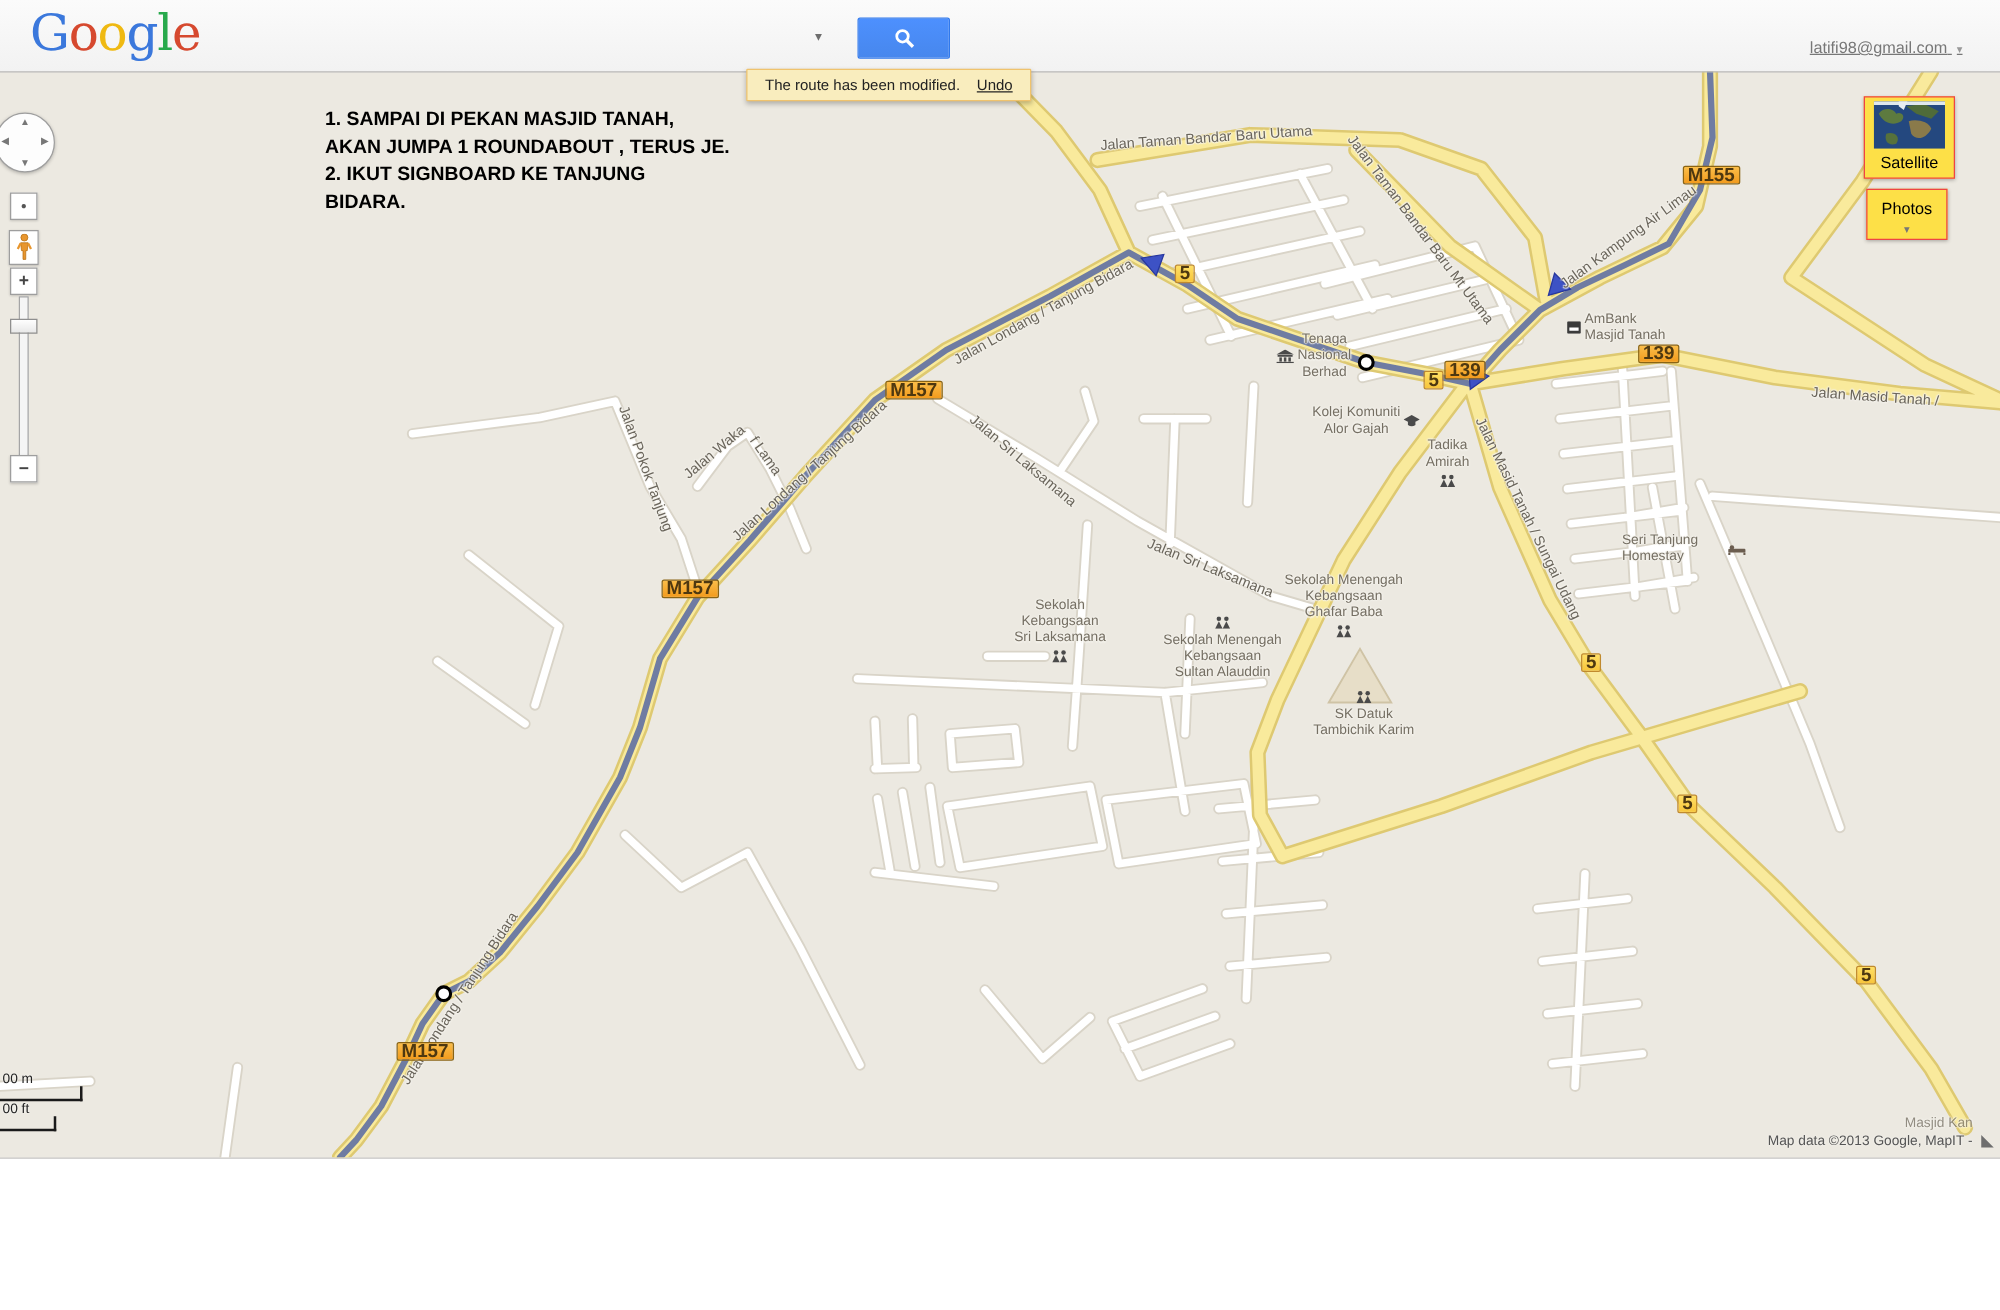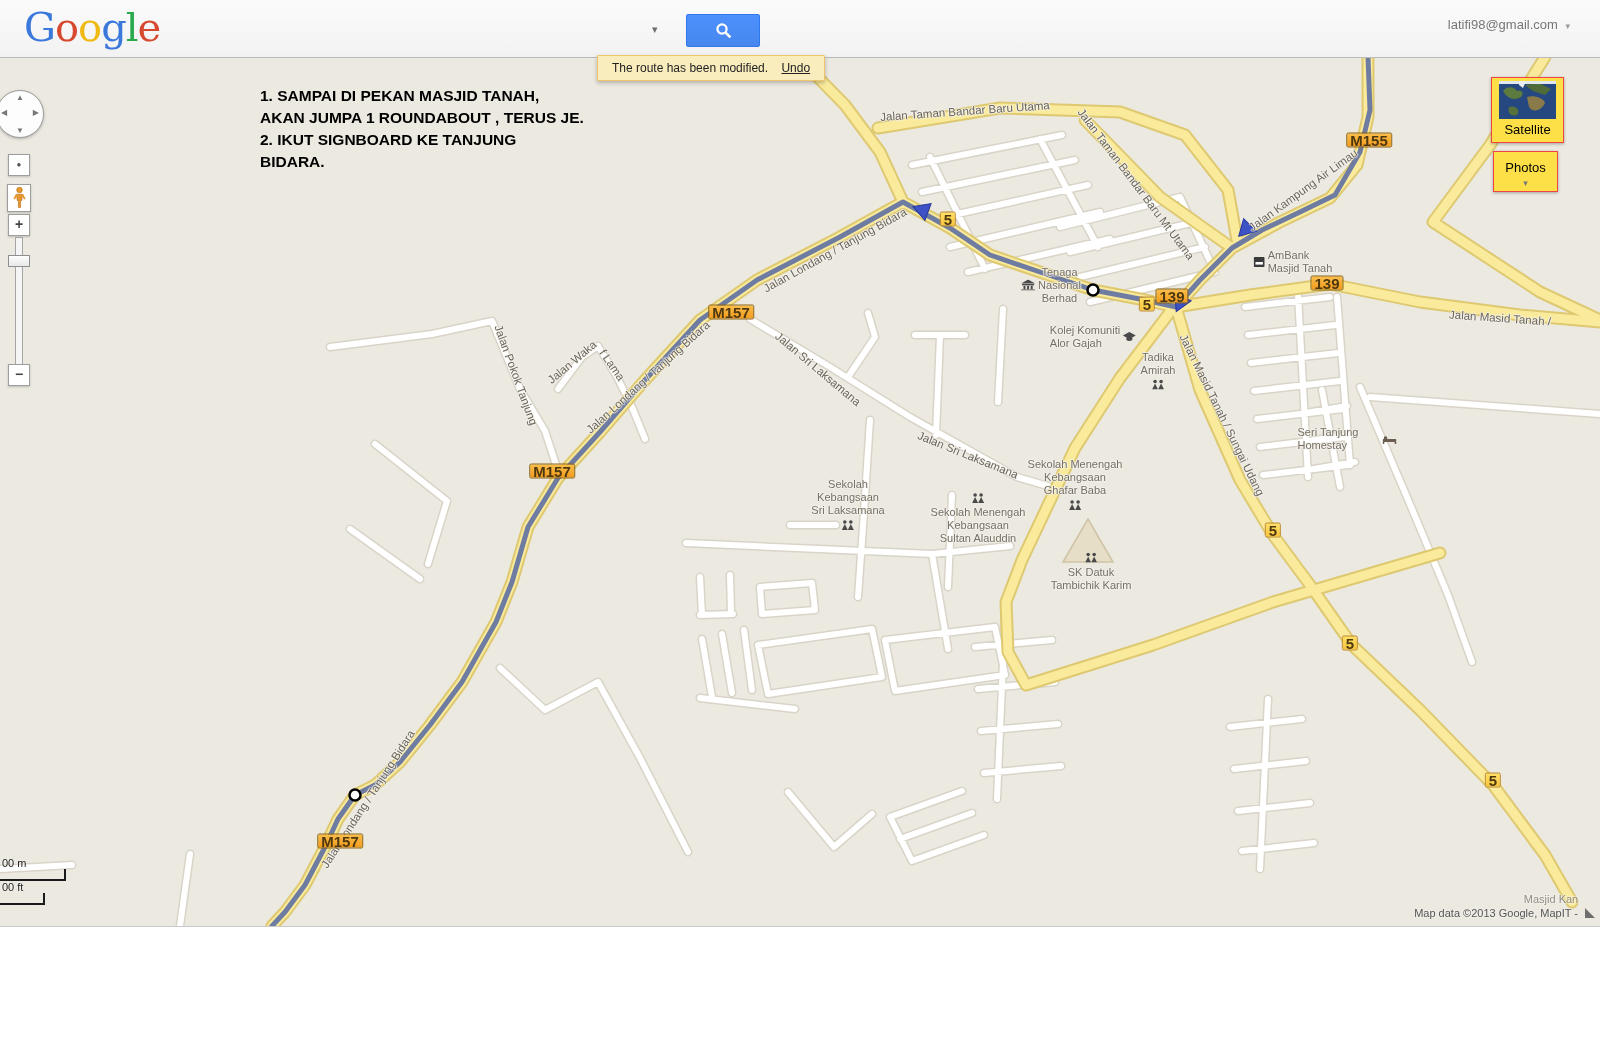--- a/index.html
+++ b/index.html
@@ -9,21 +9,21 @@
   .logo{position:absolute;left:24px;top:4px;font-family:"DejaVu Serif",serif;font-size:40px;letter-spacing:-1px;}
   .logo span:nth-child(1){color:#3B78DC;}
   .logo span:nth-child(2){color:#D6492F;}
   .logo span:nth-child(3){color:#EFB912;}
   .logo span:nth-child(4){color:#3B78DC;}
   .logo span:nth-child(5){color:#28A94C;}
   .logo span:nth-child(6){color:#D6492F;}
   .search-input{position:absolute;left:185px;top:14px;width:482px;height:28px;border:1px solid #d9d9d9;background:#fff;font-family:"Liberation Sans",sans-serif;font-size:15px;color:#222;padding:0 24px 0 8px;box-sizing:content-box;outline:none;}
   .search-caret{position:absolute;left:652px;top:23px;font-size:11px;color:#6e6e6e;cursor:pointer;}
   .search-btn{position:absolute;left:686px;top:14px;width:72px;height:31px;background:linear-gradient(#4d90fe,#4787ed);border:1px solid #3079ed;border-radius:2px;cursor:pointer;display:flex;align-items:center;justify-content:center;}
-  .account{position:absolute;right:30px;top:17px;font-size:13px;color:#777;cursor:pointer;}
+  .account{position:absolute;right:30px;top:30px;font-size:13px;color:#777;cursor:pointer;text-decoration:underline;}
   .account .caret{font-size:9px;color:#999;margin-left:4px;}
   
   .toast{position:absolute;left:597px;top:55px;background:#F9EDBE;border:1px solid #F0C36D;box-shadow:0 2px 4px rgba(0,0,0,.25);padding:5px 14px;font-size:12px;color:#222;z-index:60;white-space:nowrap;border-radius:1px;}
   .toast a{color:#222;text-decoration:underline;margin-left:10px;cursor:pointer;}
   
   .map{position:absolute;left:0;top:57px;width:1600px;height:869px;background:#ECE9E1;overflow:hidden;border-bottom:1px solid #c9c9c9;}
   .map svg.base{position:absolute;left:0;top:0;}
   #labels{position:absolute;left:0;top:0;width:1600px;height:869px;}
   .road-label{position:absolute;font-size:11.5px;color:#6A655B;white-space:nowrap;text-shadow:-1px 0 1px #f4f2ec,1px 0 1px #f4f2ec,0 -1px 1px #f4f2ec,0 1px 1px #f4f2ec;}
   .shield{position:absolute;font-size:15px;font-weight:bold;color:#4e3810;padding:1px 3px;border-radius:2px;line-height:11px;}
@@ -139,21 +139,21 @@
             <rect y="10" width="14" height="1" fill="#4a4a4a"></rect>
           </svg>
         </span>
         <span>
           <div>Tenaga</div>
           <div>Nasional</div>
           <div>Berhad</div>
         </span>
       </div>
       <div class="poi" style="left: 1093px; top: 280px; transform: translate(-50%, -50%); flex-direction: row;">
-        <span style="text-align: left;">
+        <span style="text-align: center;">
           <div>Kolej Komuniti</div>
           <div>Alor Gajah</div>
         </span>
         <span class="poi-icon">
           <svg width="13" height="10" viewBox="0 0 13 10">
             <path d="M0,3.5 L6.5,0 L13,3.5 L6.5,7 Z" fill="#4a4a4a"></path>
             <path d="M3.5,5.5 L3.5,8 Q6.5,10 9.5,8 L9.5,5.5" fill="#4a4a4a"></path>
           </svg>
         </span>
       </div>

